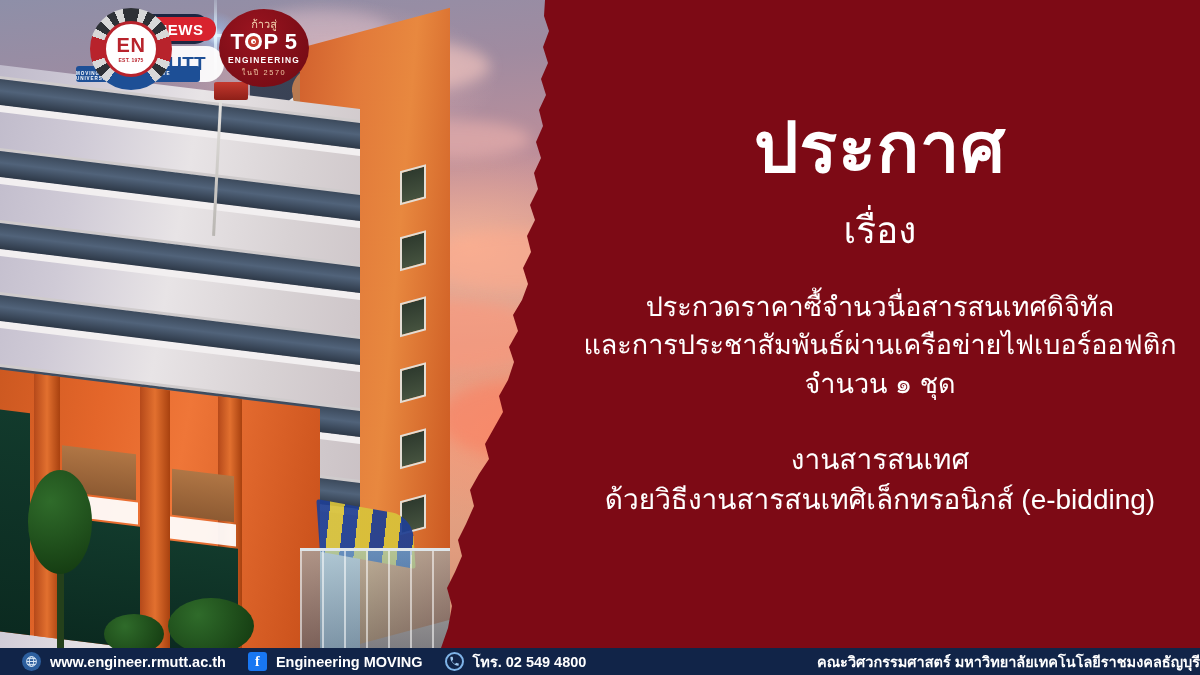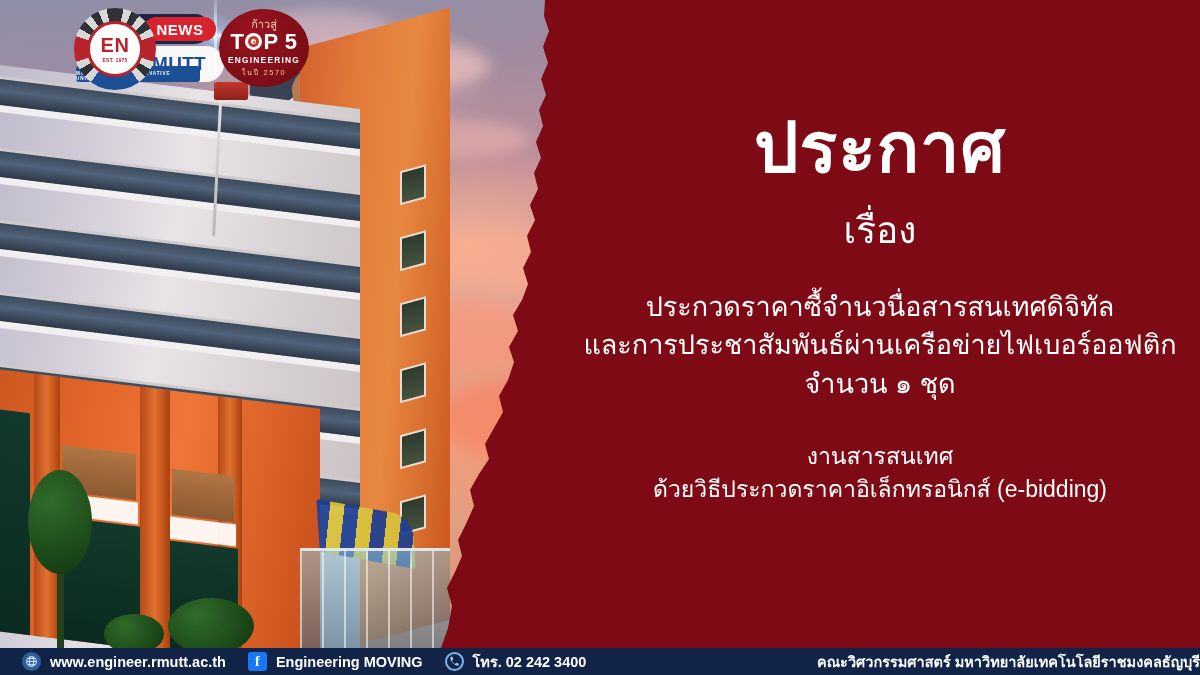--- a/index.html
+++ b/index.html
@@ -133,21 +133,21 @@
     position:absolute; left:188px; top:8px; width:56px; height:56px; z-index:19;
     background:radial-gradient(circle,rgba(220,240,255,.95) 0%,rgba(150,200,255,.45) 22%,rgba(120,180,255,0) 62%);
   }
   .flare::before,.flare::after{
     content:""; position:absolute; background:linear-gradient(90deg,rgba(190,225,255,0),rgba(225,245,255,.9),rgba(190,225,255,0));
   }
   .flare::before{ left:-18px; top:26px; width:92px; height:3px; }
   .flare::after{ left:26px; top:-20px; width:3px; height:96px;
                  background:linear-gradient(180deg,rgba(190,225,255,0),rgba(225,245,255,.9),rgba(190,225,255,0)); }
 
-  .en-logo { position:absolute; left:74px; top:8px; width:82px; height:82px; }
+  .en-logo { position:absolute; left:90px; top:8px; width:82px; height:82px; }
   .gear {
     position:absolute; inset:0; border-radius:50%;
     background:
       conic-gradient(#2e3136 0 12deg,#d8d8d8 12deg 24deg,#2e3136 24deg 36deg,#d8d8d8 36deg 48deg,
                      #2e3136 48deg 60deg,#d8d8d8 60deg 72deg,#b8232c 72deg 108deg,#d8d8d8 108deg 120deg,
                      #2e3136 120deg 132deg,#d8d8d8 132deg 144deg,#1d4f96 144deg 216deg,
                      #d8d8d8 216deg 228deg,#2e3136 228deg 240deg,#d8d8d8 240deg 252deg,
                      #b8232c 252deg 288deg,#d8d8d8 288deg 300deg,#2e3136 300deg 312deg,
                      #d8d8d8 312deg 324deg,#2e3136 324deg 336deg,#d8d8d8 336deg 348deg,#2e3136 348deg 360deg);
   }
@@ -194,21 +194,21 @@
   .t5-o i { position:absolute; border-radius:50%; }
   .t5-eng{ font-size:8.4px; font-weight:bold; letter-spacing:1.2px; margin-top:2px; }
   .t5-yr { font-size:7.4px; letter-spacing:1.6px; color:#f0c8a4; margin-top:1px; }
 
   
   .content { position:absolute; left:560px; top:0; width:640px; height:648px;
              z-index:10; color:#fff; text-align:center; }
   .h-announce { position:absolute; top:92px; width:100%; font-size:70px; font-weight:bold; letter-spacing:1px; }
   .h-subject  { position:absolute; top:200px; width:100%; font-size:37px; font-weight:300; }
   .body1 { position:absolute; top:288px; width:100%; font-size:27px; line-height:1.42; font-weight:300; }
-  .body2 { position:absolute; top:440px; width:100%; font-size:23px; line-height:1.42; font-weight:300; }
+  .body2 { position:absolute; top:440px; width:100%; font-size:28px; line-height:1.42; font-weight:300; }
 
   
   .footer {
     position:absolute; left:0; bottom:0; width:1200px; height:27px;
     background:#112448; z-index:30; display:flex; align-items:center;
     color:#fff; font-size:14.5px; font-weight:bold;
   }
   .f-left  { display:flex; align-items:center; gap:9px; padding-left:22px; }
   .f-right { margin-left:auto; font-size:14.5px; }
   .ico { width:19px; height:19px; border-radius:50%; display:flex;
@@ -337,21 +337,21 @@
   <div class="content">
     <div class="h-announce">ประกาศ</div>
     <div class="h-subject">เรื่อง</div>
     <div class="body1">
         <div>ประกวดราคาซื้จำนวนื่อสารสนเทศดิจิทัล</div>
         <div>และการประชาสัมพันธ์ผ่านเครือข่ายไฟเบอร์ออฟติก</div>
         <div>จำนวน ๑ ชุด</div>
       </div>
     <div class="body2">
         <div>งานสารสนเทศ</div>
-        <div>ด้วยวิธีประกวดราคาอิเล็กทรอนิกส์ (e-bidding)</div>
+        <div>ด้วยวิธีงานสารสนเทศิเล็กทรอนิกส์ (e-bidding)</div>
       </div>
   </div>
 
   <div class="footer">
     <div class="f-left">
       <span class="ico ico-globe">
         <svg width="13" height="13" viewBox="0 0 24 24" fill="none" stroke="#dce9f7" stroke-width="1.8">
           <circle cx="12" cy="12" r="9"></circle>
             <ellipse cx="12" cy="12" rx="4" ry="9"></ellipse>
           <line x1="3" y1="12" x2="21" y2="12"></line>
@@ -362,18 +362,18 @@
       <span>www.engineer.rmutt.ac.th</span>
       <span class="f-sep"></span>
       <span class="ico ico-fb">f</span>
       <span>Engineering MOVING</span>
       <span class="f-sep"></span>
       <span class="ico ico-phone">
         <svg width="11" height="11" viewBox="0 0 24 24" fill="#9fc8ee">
           <path d="M6.6 10.8c1.4 2.8 3.8 5.2 6.6 6.6l2.2-2.2c.3-.3.7-.4 1-.2 1.2.4 2.4.6 3.7.6.6 0 1 .4 1 1V20c0 .6-.4 1-1 1C11.2 21 3 12.8 3 2.9c0-.6.4-1 1-1h3.4c.6 0 1 .4 1 1 0 1.3.2 2.5.6 3.7.1.3 0 .7-.2 1L6.6 10.8z"></path>
         </svg>
       </span>
-      <span>โทร. 02 242 3400</span>
+      <span>โทร. 02 549 4800</span>
     </div>
     <div class="f-right">คณะวิศวกรรมศาสตร์  มหาวิทยาลัยเทคโนโลยีราชมงคลธัญบุรี</div>
   </div>
 
 </div>
 
 </body></html>

